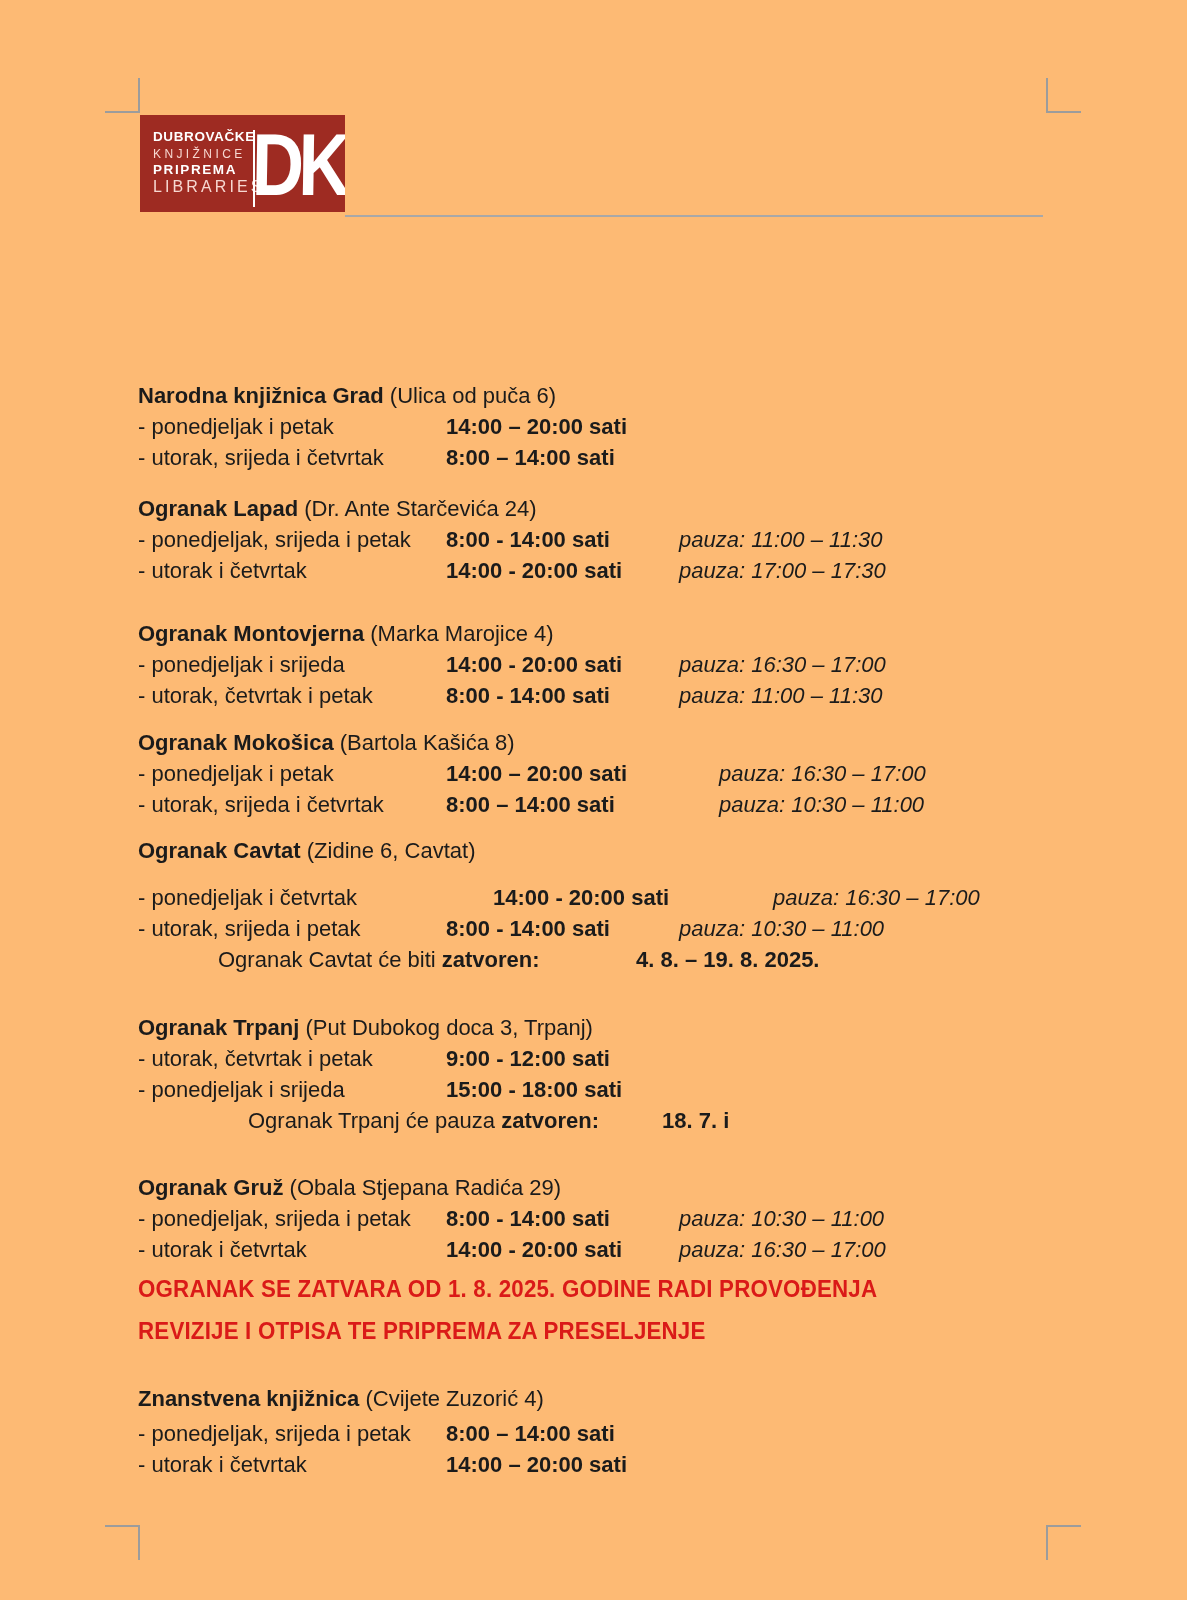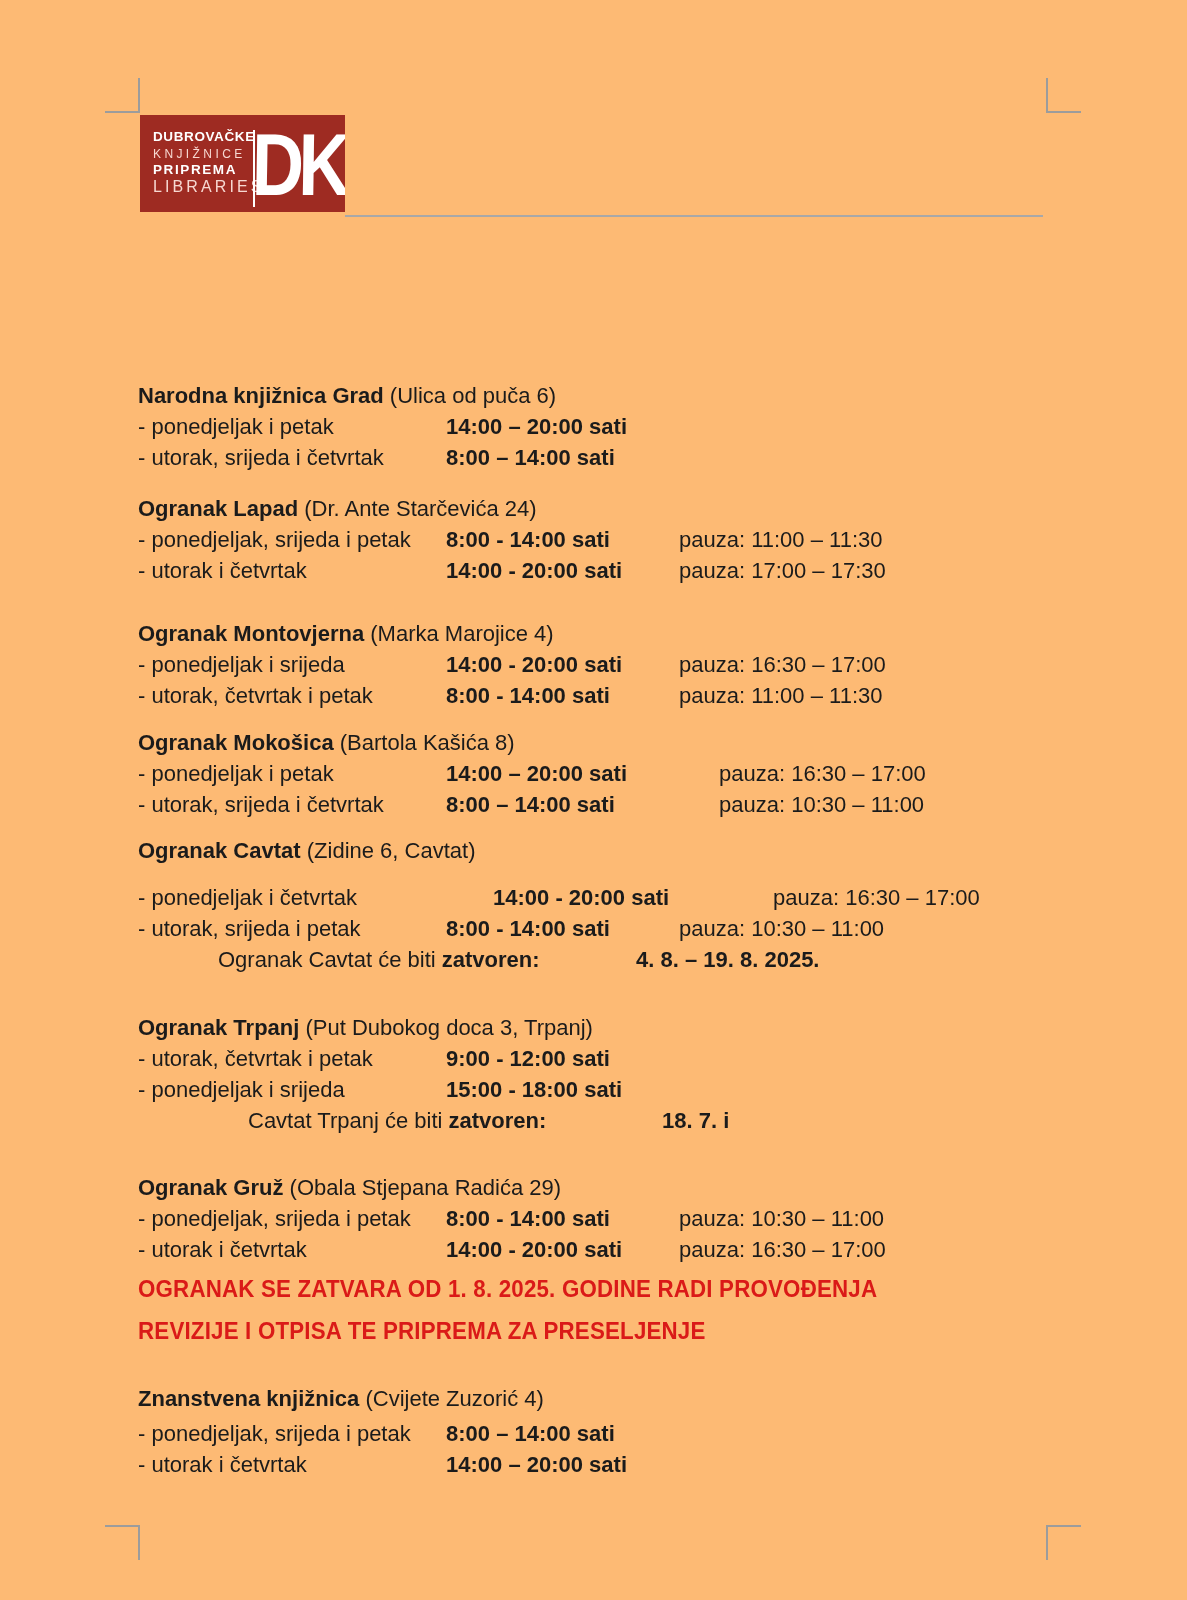--- a/index.html
+++ b/index.html
@@ -42,21 +42,21 @@
 
   
   .section { position:absolute; left:138px; width:940px; font-size:22px; }
   .sec-header { height:31px; line-height:31px; white-space:nowrap; }
   .sec-name { font-weight:bold; }
   .sec-addr { font-weight:normal; }
   .row { display:flex; height:31px; line-height:31px; white-space:nowrap; }
   .row.gap-top { margin-top:16px;gap:47px; }
   .days  { flex:0 0 308px; }
   .hours { flex:0 0 195px; font-weight:bold; }
-  .pauza { margin-left:38px; }
+  .pauza { margin-left:38px;font-style:italic; }
   .pauza.wide { margin-left:78px; }
   .note-row { position:relative; height:31px; line-height:31px; white-space:nowrap; }
   .note-label { position:absolute; }
   .note-label b { font-weight:bold; }
   .note-date { position:absolute; font-weight:bold; }
 
   
   .warning {
     position:absolute; left:138px; top:1268px; width:960px;
     color:#da1a18; font-weight:bold; font-size:24px;
@@ -182,21 +182,21 @@
     </div>
     <div class="row">
       <span class="days">- utorak, četvrtak i petak</span>
       <span class="hours">9:00 - 12:00 sati</span>
     </div>
     <div class="row">
       <span class="days">- ponedjeljak i srijeda</span>
       <span class="hours">15:00 - 18:00 sati</span>
     </div>
     <div class="note-row">
-      <span class="note-label" style="left:110px"><span>Cavtat Trpanj će biti</span> <b>zatvoren:</b></span>
+      <span class="note-label" style="left:110px"><span>Ogranak Trpanj će pauza</span> <b>zatvoren:</b></span>
       <span class="note-date" style="left:524px">18. 7. i</span>
     </div>
   </div>
 
   <div class="section" style="top:1172px">
     <div class="sec-header">
       <span class="sec-name">Ogranak Gruž</span>
       <span class="sec-addr">(Obala Stjepana Radića 29)</span>
     </div>
     <div class="row">

